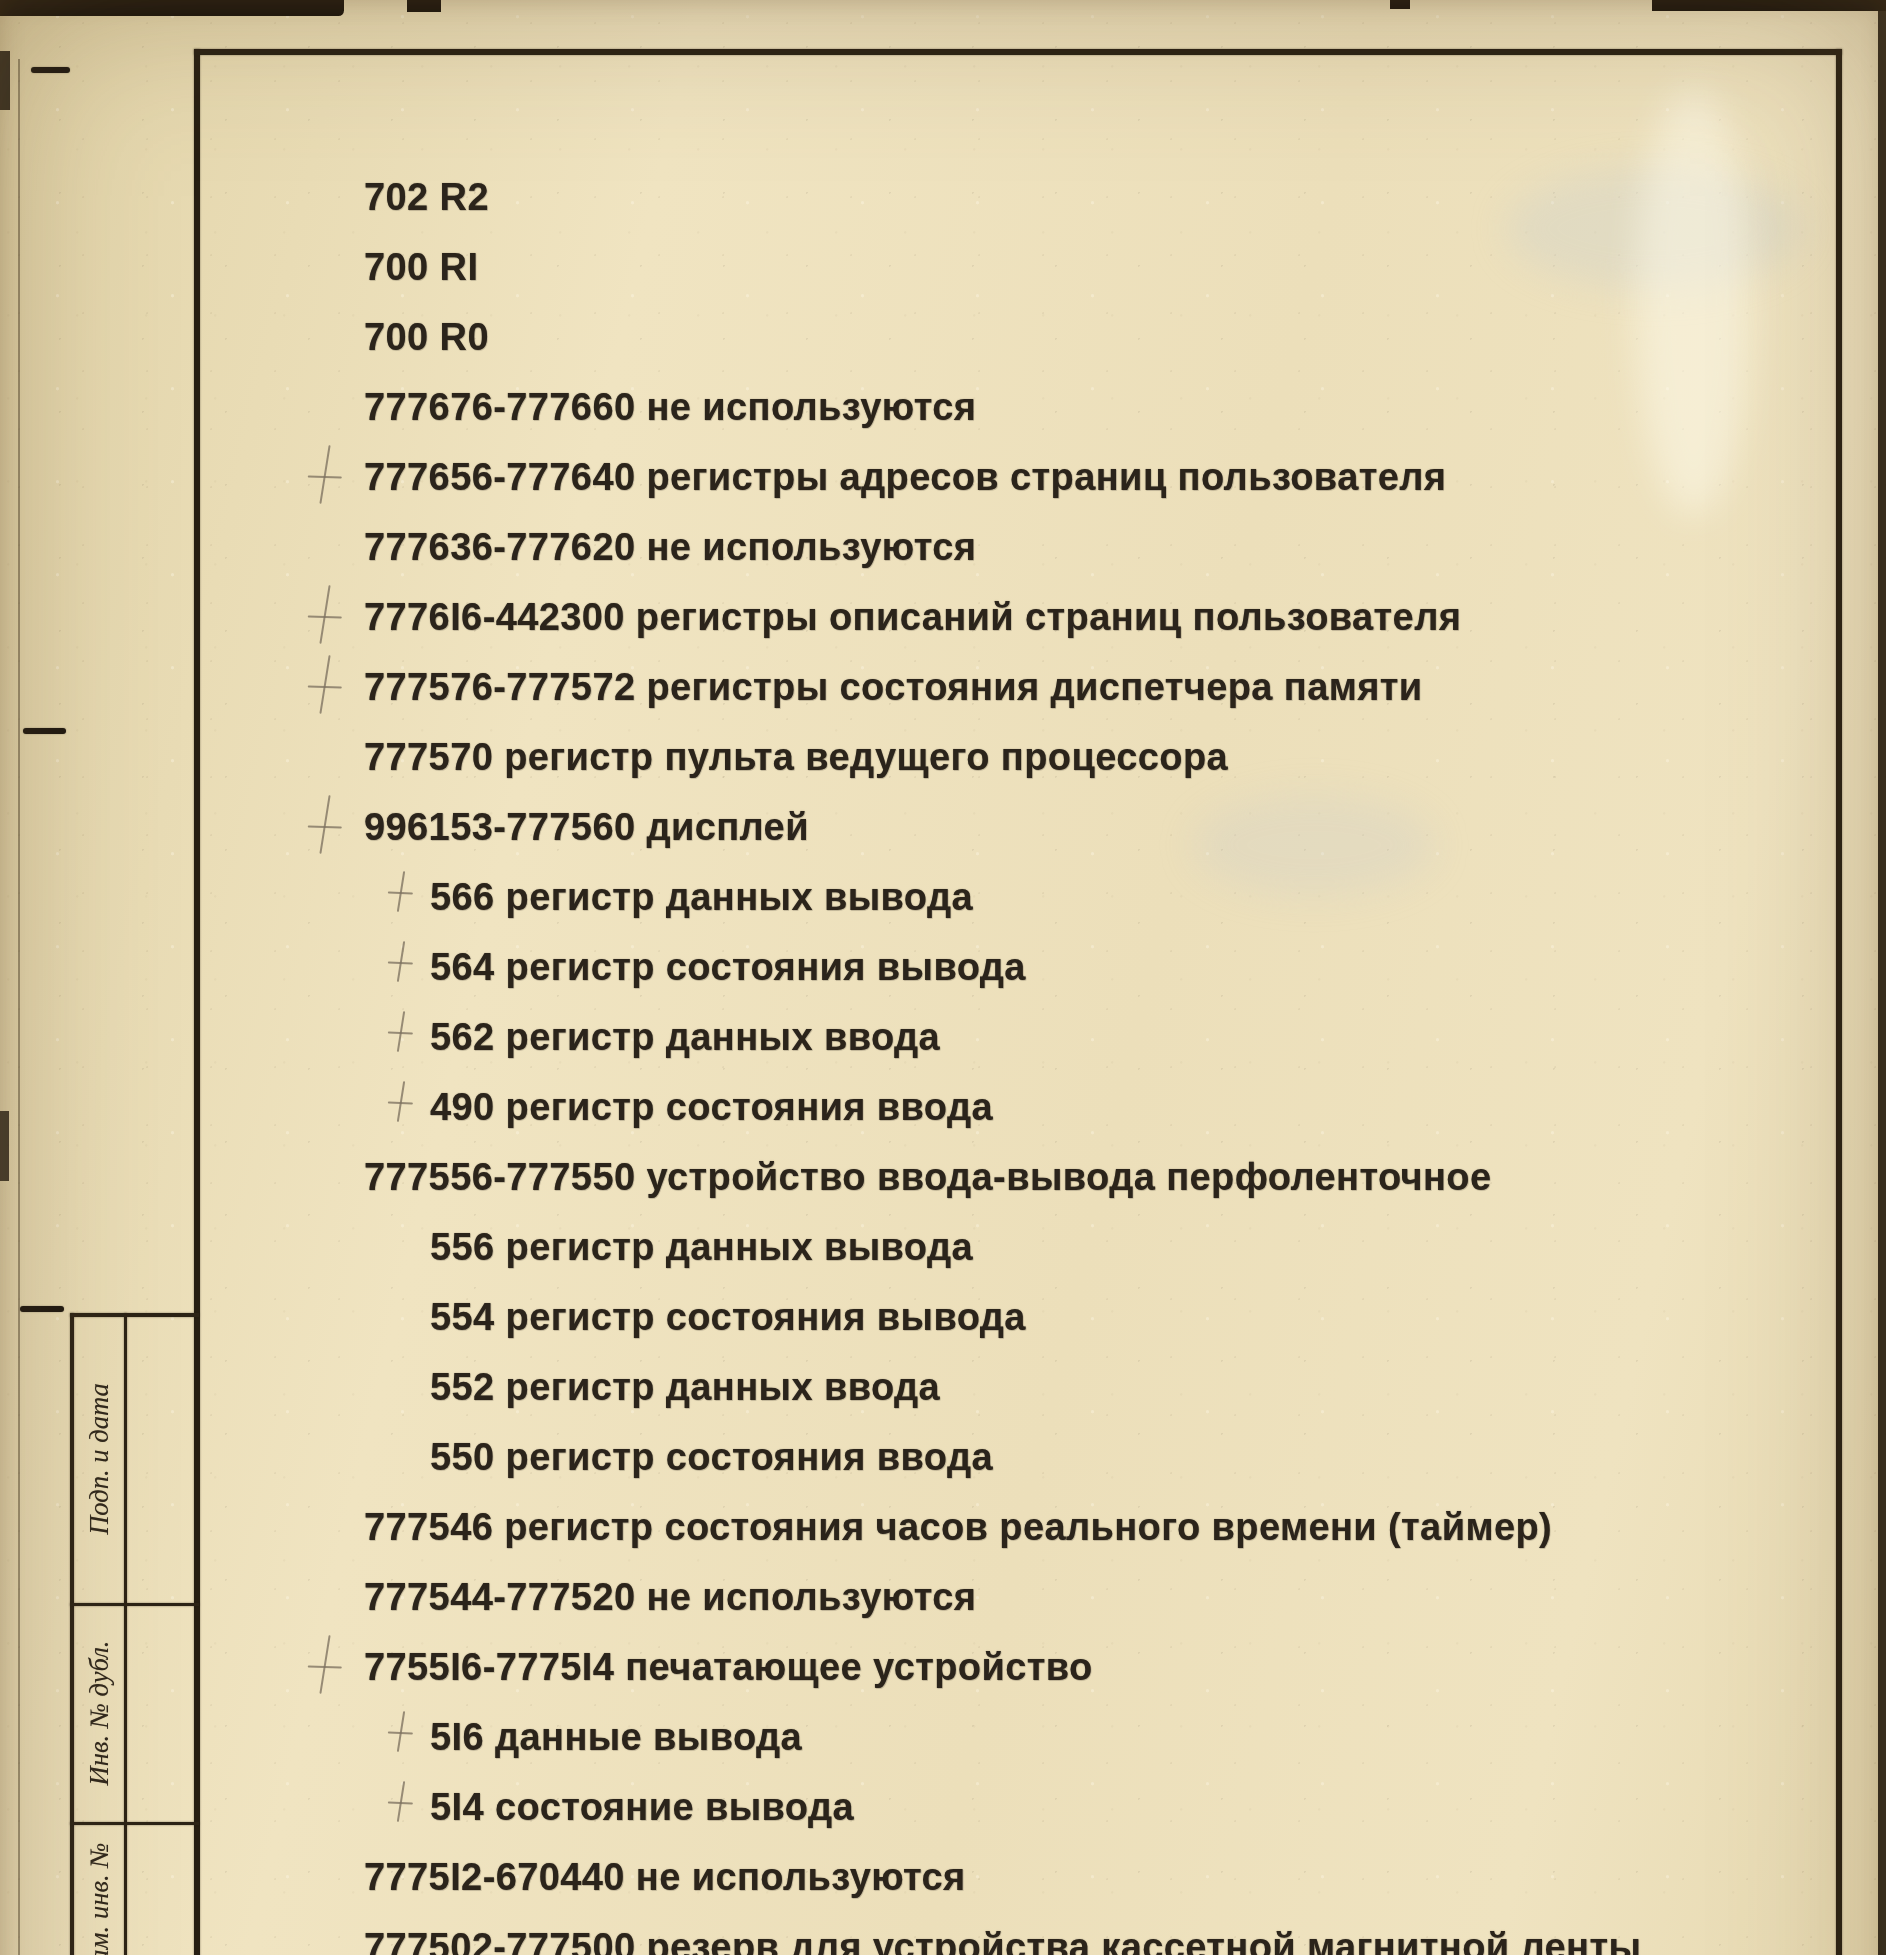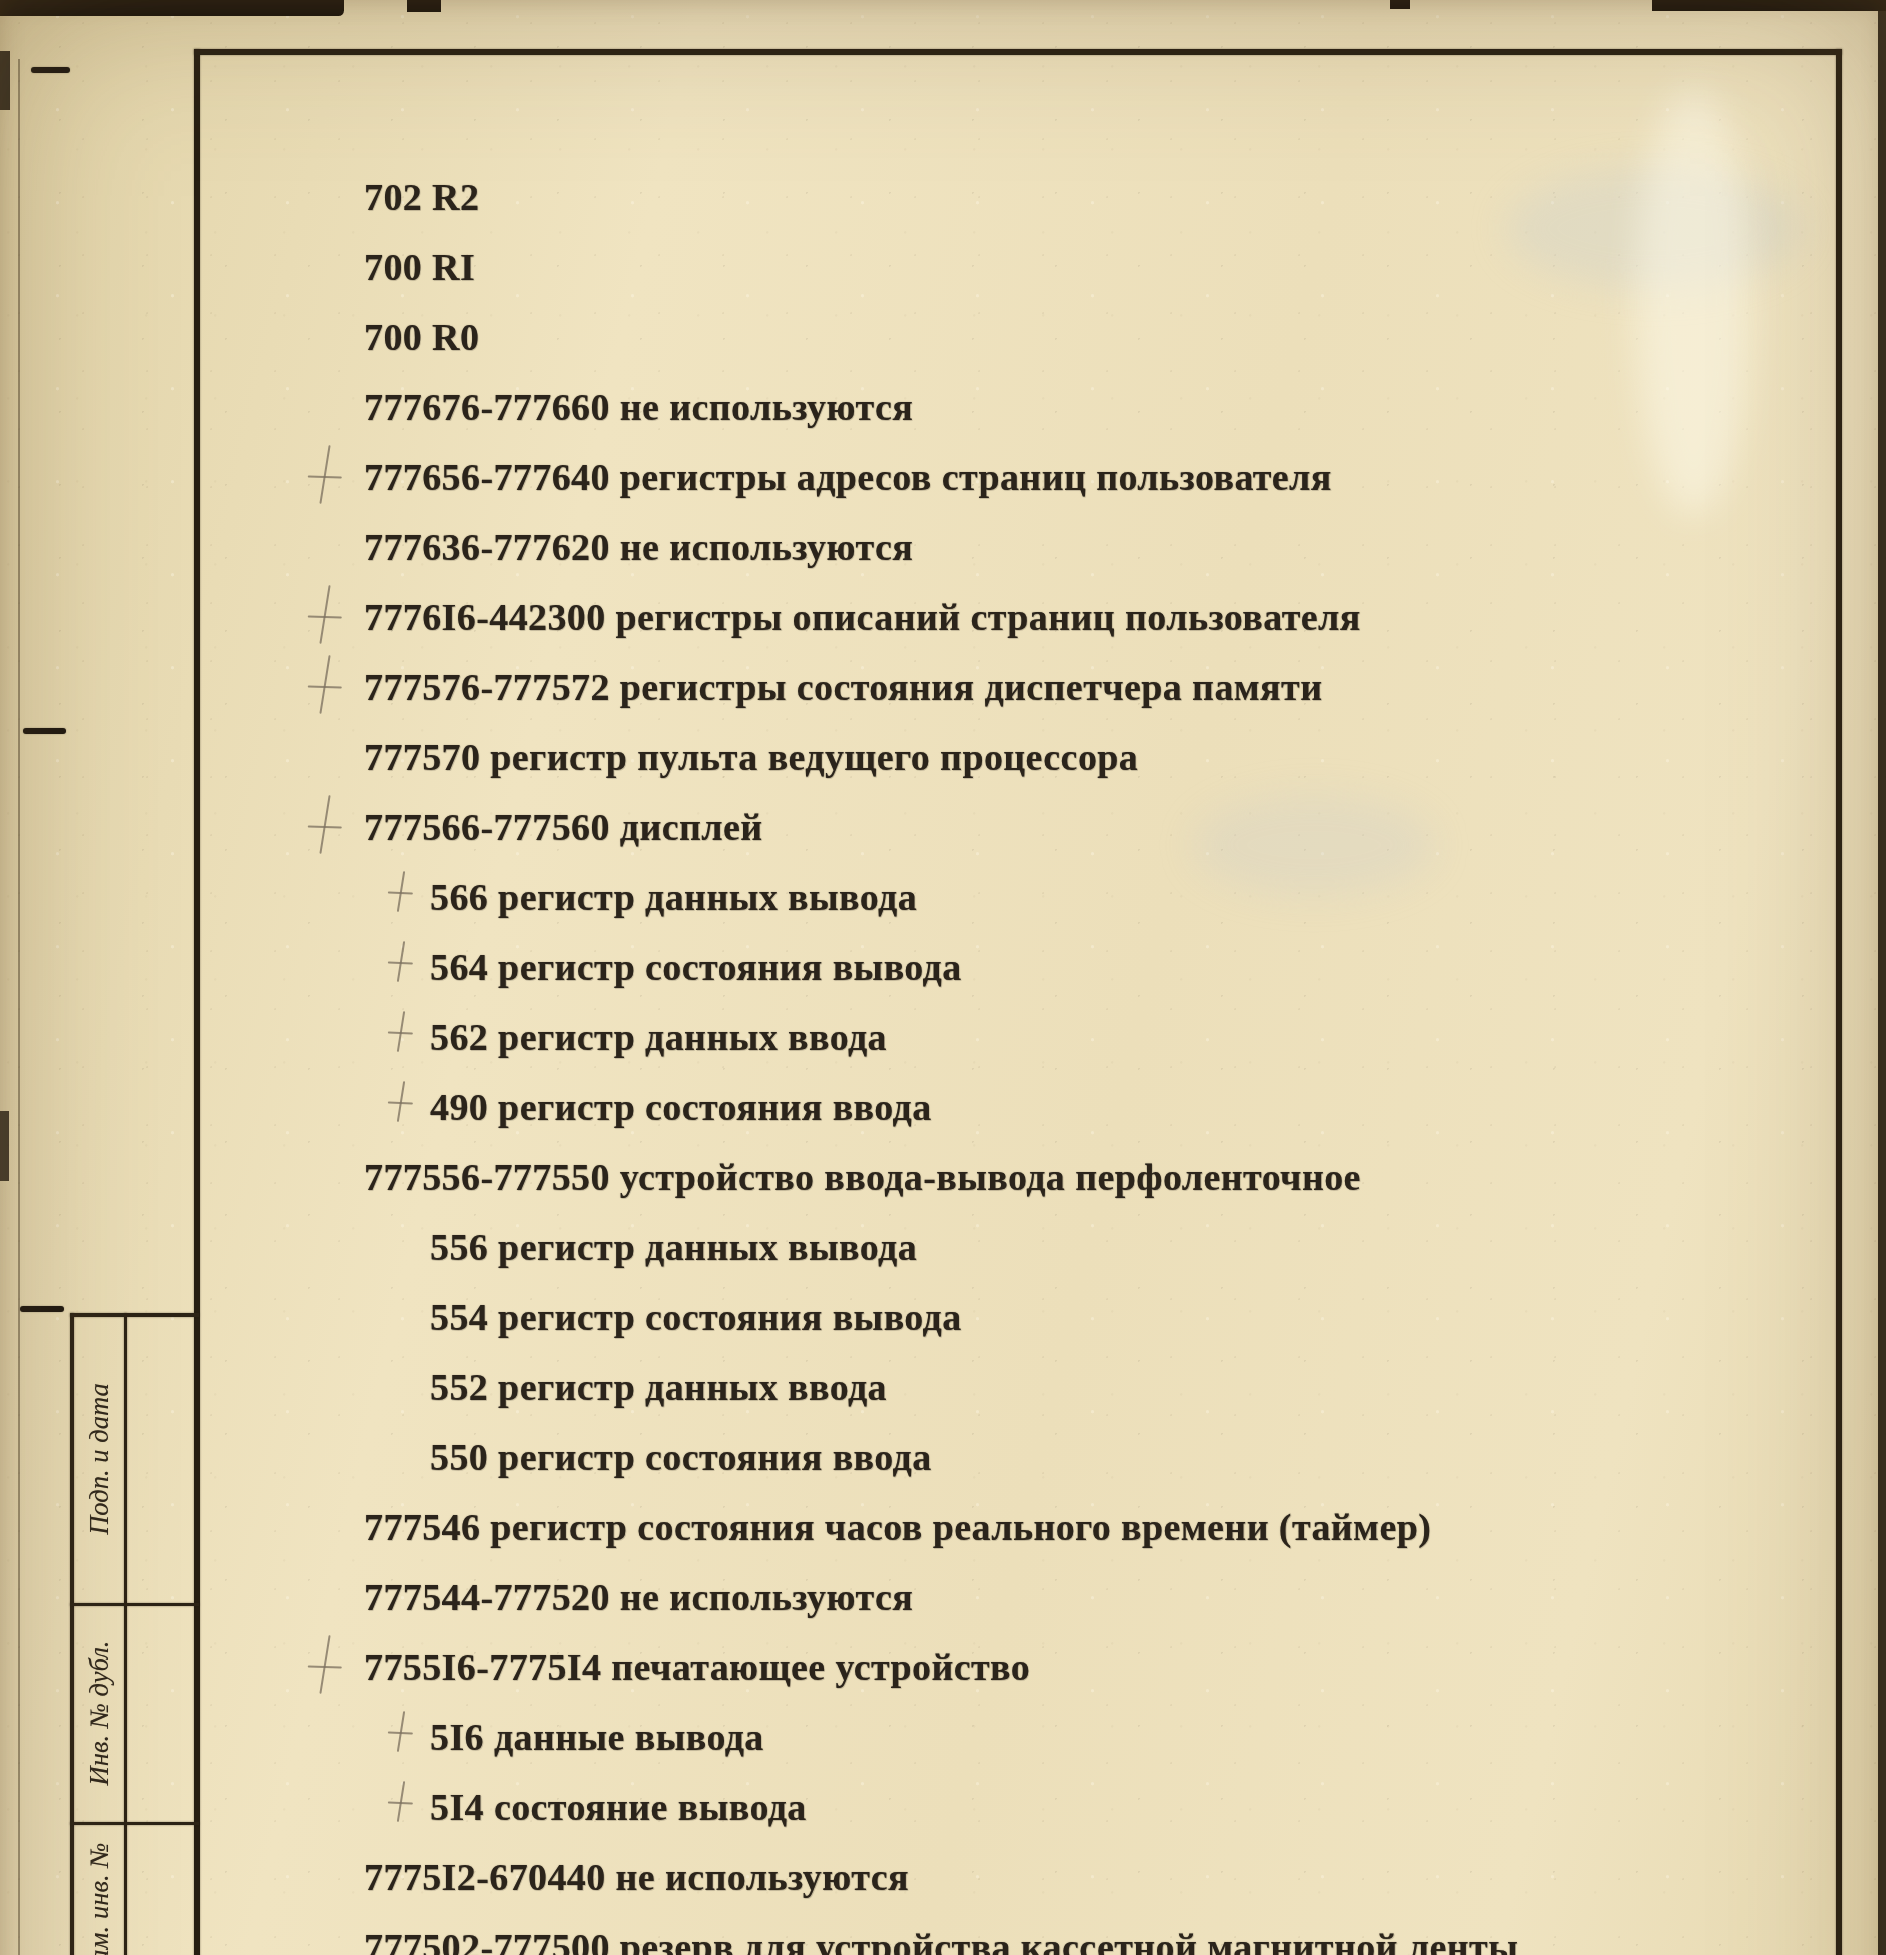--- a/index.html
+++ b/index.html
@@ -17,21 +17,21 @@
   }
   .page::after{content:"";position:absolute;inset:0;pointer-events:none;
     box-shadow:inset 0 0 164px rgba(110,85,45,.38), inset 0 0 23.5px rgba(90,65,30,.25);}
   .ln{position:absolute;background:#261e12;box-shadow:0 0 2px rgba(38,30,18,.55);}
   .thin{background:#2c2316;}
   .stain{position:absolute;border-radius:50%;filter:blur(17.6px);pointer-events:none;}
   .blk{position:absolute;background:#140f0a;}
   .tick{position:absolute;background:#1c1610;height:6.3px;border-radius:3.1px;box-shadow:0 0 1.6px rgba(0,0,0,.4);}
   .scanline{position:absolute;background:rgba(62,50,33,.45);}
   
-  .type{font-family:Liberation Serif, serif;font-weight:700;color:#2b241b;
+  .type{font-family:Liberation Sans, sans-serif;font-weight:700;color:#2b241b;
         text-shadow:0 0 1.2px rgba(43,36,27,.5),0.8px 0.8px 0 rgba(43,36,27,.15);text-align:center;}
   .list{position:absolute;left:364px;top:162px;width:1447px;}
   .row{position:relative;height:70px;display:flex;align-items:center;}
   .row.indent{padding-left:66px;}
   .row .txt{font-size:38px;line-height:1;letter-spacing:0.4px;white-space:nowrap;}
   
   .cross{position:absolute;left:-56px;top:3.1px;width:34px;height:59px;transform:rotate(5deg);font-size:0;color:transparent;}
   .cross::before{content:"";position:absolute;left:48%;top:0;width:2.3px;height:100%;background:#7e7260;opacity:.78;transform:rotate(4deg);border-radius:1.6px;}
   .cross::after{content:"";position:absolute;top:52%;left:0;height:2.3px;width:100%;background:#7e7260;opacity:.78;transform:rotate(-3deg);border-radius:1.6px;}
   .row.indent .cross{left:24px;width:25px;height:41px;top:9.4px;}
@@ -100,21 +100,21 @@
       <div class="row">
       <span class="cross">+</span>
       <span class="txt type">777576-777572 регистры состояния диспетчера памяти</span>
     </div>
       <div class="row">
 
       <span class="txt type">777570 регистр пульта ведущего процессора</span>
     </div>
       <div class="row">
       <span class="cross">+</span>
-      <span class="txt type">777566-777560 дисплей</span>
+      <span class="txt type">996153-777560 дисплей</span>
     </div>
       <div class="row indent">
       <span class="cross">+</span>
       <span class="txt type">566 регистр данных вывода</span>
     </div>
       <div class="row indent">
       <span class="cross">+</span>
       <span class="txt type">564 регистр состояния вывода</span>
     </div>
       <div class="row indent">

